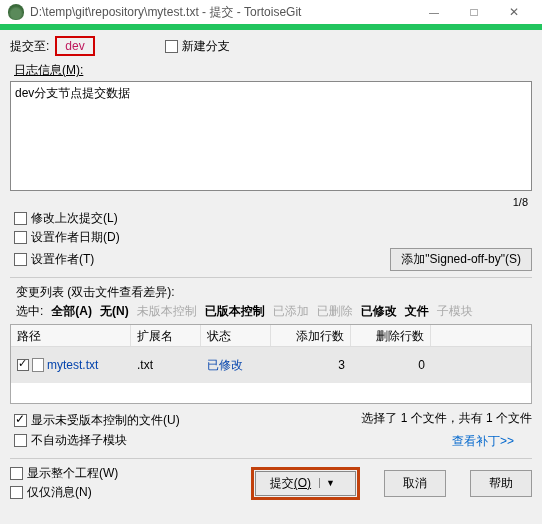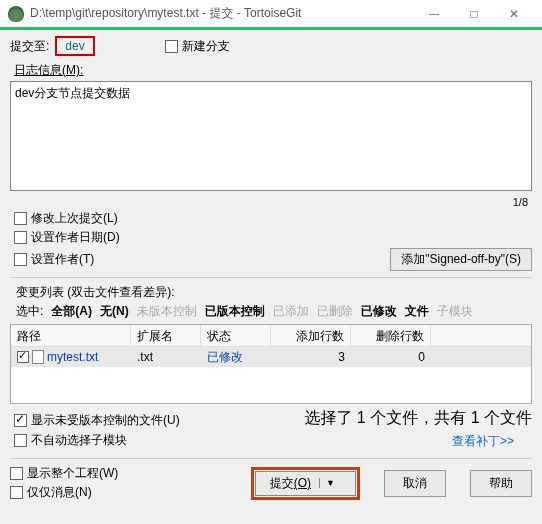--- a/index.html
+++ b/index.html
@@ -1,29 +1,29 @@
 <!DOCTYPE html>
 <html><head>
 <meta charset="utf-8">
 <style>
 * { box-sizing: border-box; margin: 0; padding: 0; }
 body { font-family: "Microsoft YaHei", "Segoe UI", sans-serif; font-size: 12px; background: #fff; width: 542px; height: 524px; overflow: hidden; position: relative; }
-.titlebar { height: 30px; background: #fff; border-bottom: 3px solid #22c55e; display: flex; align-items: center; padding: 0 8px; }
+.titlebar { height: 30px; background: #fff; border-bottom: 6px solid #22c55e; display: flex; align-items: center; padding: 0 8px; }
 .titlebar .icon { width: 16px; height: 16px; margin-right: 6px; position: relative; }
 .turtle-icon { display: inline-block; width: 16px; height: 16px; background: radial-gradient(circle at 50% 60%, #5a8a5a 40%, #3a6a3a 60%); border-radius: 50% 50% 45% 45%; position: relative; }
 .title-text { flex: 1; color: #555; font-size: 12px; }
 .window-controls { display: flex; }
 .window-controls div { width: 40px; height: 28px; display: flex; align-items: center; justify-content: center; color: #666; cursor: pointer; font-family: Arial; }
 .window-controls .min::before { content: "—"; font-size: 10px; }
 .window-controls .max::before { content: "□"; font-size: 12px; }
 .window-controls .close::before { content: "✕"; font-size: 12px; }
 .content { background: #f0f0f0; padding: 6px 10px 10px; height: 494px; }
 .row-top { display: flex; align-items: center; margin-bottom: 6px; }
 .commit-to-label { margin-right: 6px; }
-.branch-box { border: 2px solid #d00000; padding: 1px 8px; color: #0f766e; margin-right: 70px; }
+.branch-box { border: 2px solid #d00000; padding: 1px 8px; color: #be185d; margin-right: 70px; }
 .section-label { margin: 4px 0 2px 4px; text-decoration: underline; }
 .msg-area { width: 100%; height: 110px; border: 1px solid #888; background: #fff; padding: 3px 4px; font-family: inherit; font-size: 12px; resize: none; outline: none; color: #000; }
 .msg-counter { text-align: right; font-size: 11px; margin: 2px 4px 2px 0; }
 .checkbox { width: 13px; height: 13px; border: 1px solid #666; background: #fff; display: inline-block; margin-right: 4px; vertical-align: middle; position: relative; }
 .checkbox.checked::after { content: "✓"; position: absolute; top: -3px; left: 0; font-size: 12px; color: #000; }
 .chk-row { display: flex; align-items: center; margin: 2px 0 2px 4px; }
 .signed-off { margin-left: auto; }
 .btn { background: #e9e9e9; border: 1px solid #999; padding: 2px 10px; font-size: 12px; cursor: pointer; font-family: inherit; }
 .divider { height: 1px; background: #ccc; margin: 6px 0; }
 .filter-row { display: flex; align-items: center; gap: 8px; margin: 2px 0 4px 6px; font-size: 12px; }
@@ -31,29 +31,29 @@
 .filter-row .bold { font-weight: bold; }
 .filter-row .dim { color: #aaa; }
 .table-wrap { border: 1px solid #aaa; background: #fff; height: 80px; position: relative; overflow: hidden; }
 .table-header { display: flex; background: #f7f7f7; border-bottom: 1px solid #ddd; height: 22px; }
 .table-header div { padding: 3px 6px; border-right: 1px solid #e0e0e0; font-size: 12px; }
 .col-path { width: 120px; }
 .col-ext { width: 70px; }
 .col-status { width: 70px; }
 .col-add { width: 80px; text-align: right; }
 .col-del { width: 80px; text-align: right; }
-.table-row { display: flex; height: 20px; align-items: center; background: #e8e8e8; }
+.table-row { display: flex; height: 36px; align-items: center; background: #e8e8e8; }
 .table-row > div { padding: 2px 6px; font-size: 12px; }
 .table-row .col-path { display: flex; align-items: center; gap: 3px; }
 .file-chk { width: 12px; height: 12px; border: 1px solid #666; background: #fff; position: relative; }
 .file-chk.checked::after { content: "✓"; position: absolute; top: -3px; left: 0; font-size: 11px; }
 .file-icon { width: 12px; height: 14px; background: #fff; border: 1px solid #888; position: relative; }
 .link { color: #0645ad; }
 .status-row { display: flex; align-items: center; margin-top: 4px; }
-.status-text { margin-left: auto; font-size: 16px; }
+.status-text { margin-left: auto; font-size: 12px; }
 .patch-link { text-align: right; color: #0066cc; margin: 4px 18px 2px 0; }
 .button-row { display: flex; align-items: center; justify-content: flex-end; gap: 24px; margin-top: 6px; }
 .left-checks { margin-right: auto; }
 .commit-btn-wrap { border: 3px solid #c2410c; padding: 1px; display: flex; }
 .commit-btn { background: #e9e9e9; border: 1px solid #888; padding: 3px 14px; cursor: pointer; display: flex; align-items: center; font-family: inherit; font-size: 12px; }
 .commit-btn .u { text-decoration: underline; }
 .dropdown-arrow { border-left: 1px solid #888; padding: 0 6px; margin-left: 8px; font-size: 9px; }
 .btn-normal { background: #e9e9e9; border: 1px solid #999; padding: 4px 18px; cursor: pointer; font-family: inherit; font-size: 12px; }
 </style>
 </head>

